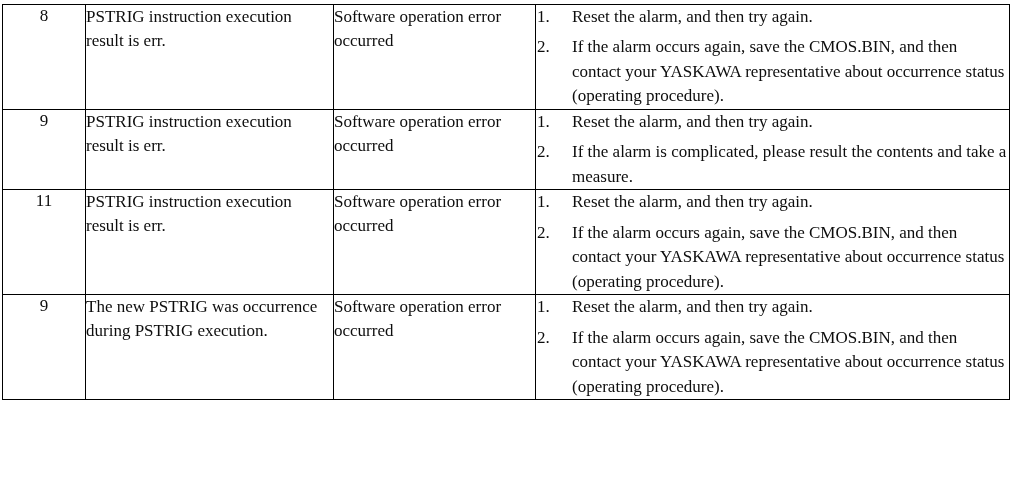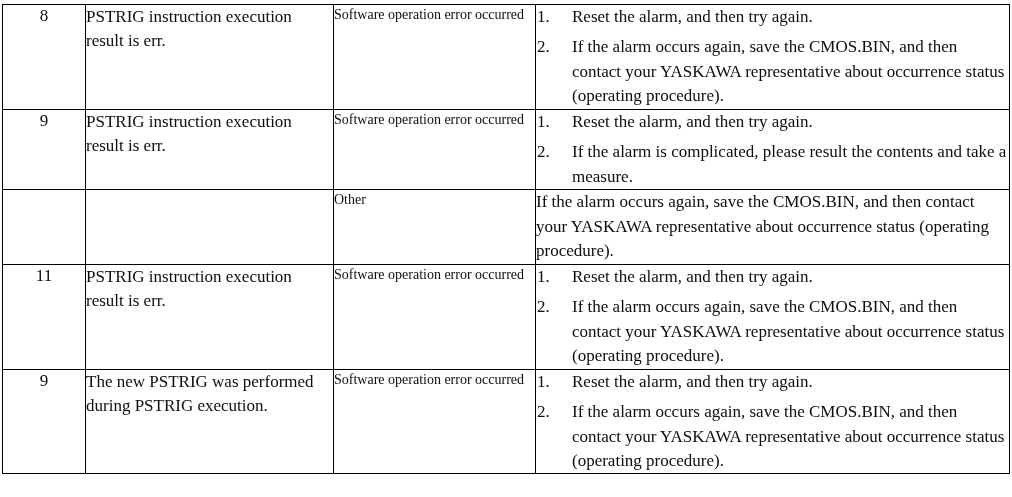--- a/index.html
+++ b/index.html
@@ -60,21 +60,21 @@
     padding: 6px 8px 6px 10px;
     font-size: 17px;
     line-height: 1.42;
     margin-top: 27px;
   }
 
   
   td.cell-sub {
     vertical-align: top;
     padding: 6px 6px 6px 8px;
-    font-size: 14px;
+    font-size: 17px;
     line-height: 1.42;
   }
 
   
   td.cell-remedy {
     vertical-align: top;
     padding: 6px 10px 6px 8px;
     font-size: 17px;
     line-height: 1.44;
   }
@@ -150,28 +150,20 @@
               <span class="remedy-text">Reset the alarm, and then try again.</span>
             </li>
             <li>
               <span class="remedy-marker">2.</span>
               <span class="remedy-text">If the alarm is complicated, please result the contents and take a measure.</span>
             </li>
           </ol>
         </td>
       </tr>
 
-      <tr>
-        <td class="cell-no"></td>
-        <td class="cell-cause"></td>
-        <td class="cell-sub">Other</td>
-        <td class="cell-remedy">
-          <p class="remedy-plain">If the alarm occurs again, save the CMOS.BIN, and then contact your YASKAWA representative about occurrence status (operating procedure).</p>
-        </td>
-      </tr>
 
       <tr>
         <td class="cell-no">11</td>
         <td class="cell-cause">PSTRIG instruction execution result is err.</td>
         <td class="cell-sub">Software operation error occurred</td>
         <td class="cell-remedy">
           <ol class="remedy-list">
             <li>
               <span class="remedy-marker">1.</span>
               <span class="remedy-text">Reset the alarm, and then try again.</span>
@@ -179,21 +171,21 @@
             <li>
               <span class="remedy-marker">2.</span>
               <span class="remedy-text">If the alarm occurs again, save the CMOS.BIN, and then contact your YASKAWA representative about occurrence status (operating procedure).</span>
             </li>
           </ol>
         </td>
       </tr>
 
       <tr>
         <td class="cell-no">9</td>
-        <td class="cell-cause">The new PSTRIG was performed during PSTRIG execution.</td>
+        <td class="cell-cause">The new PSTRIG was occurrence during PSTRIG execution.</td>
         <td class="cell-sub">Software operation error occurred</td>
         <td class="cell-remedy">
           <ol class="remedy-list">
             <li>
               <span class="remedy-marker">1.</span>
               <span class="remedy-text">Reset the alarm, and then try again.</span>
             </li>
             <li>
               <span class="remedy-marker">2.</span>
               <span class="remedy-text">If the alarm occurs again, save the CMOS.BIN, and then contact your YASKAWA representative about occurrence status (operating procedure).</span>

